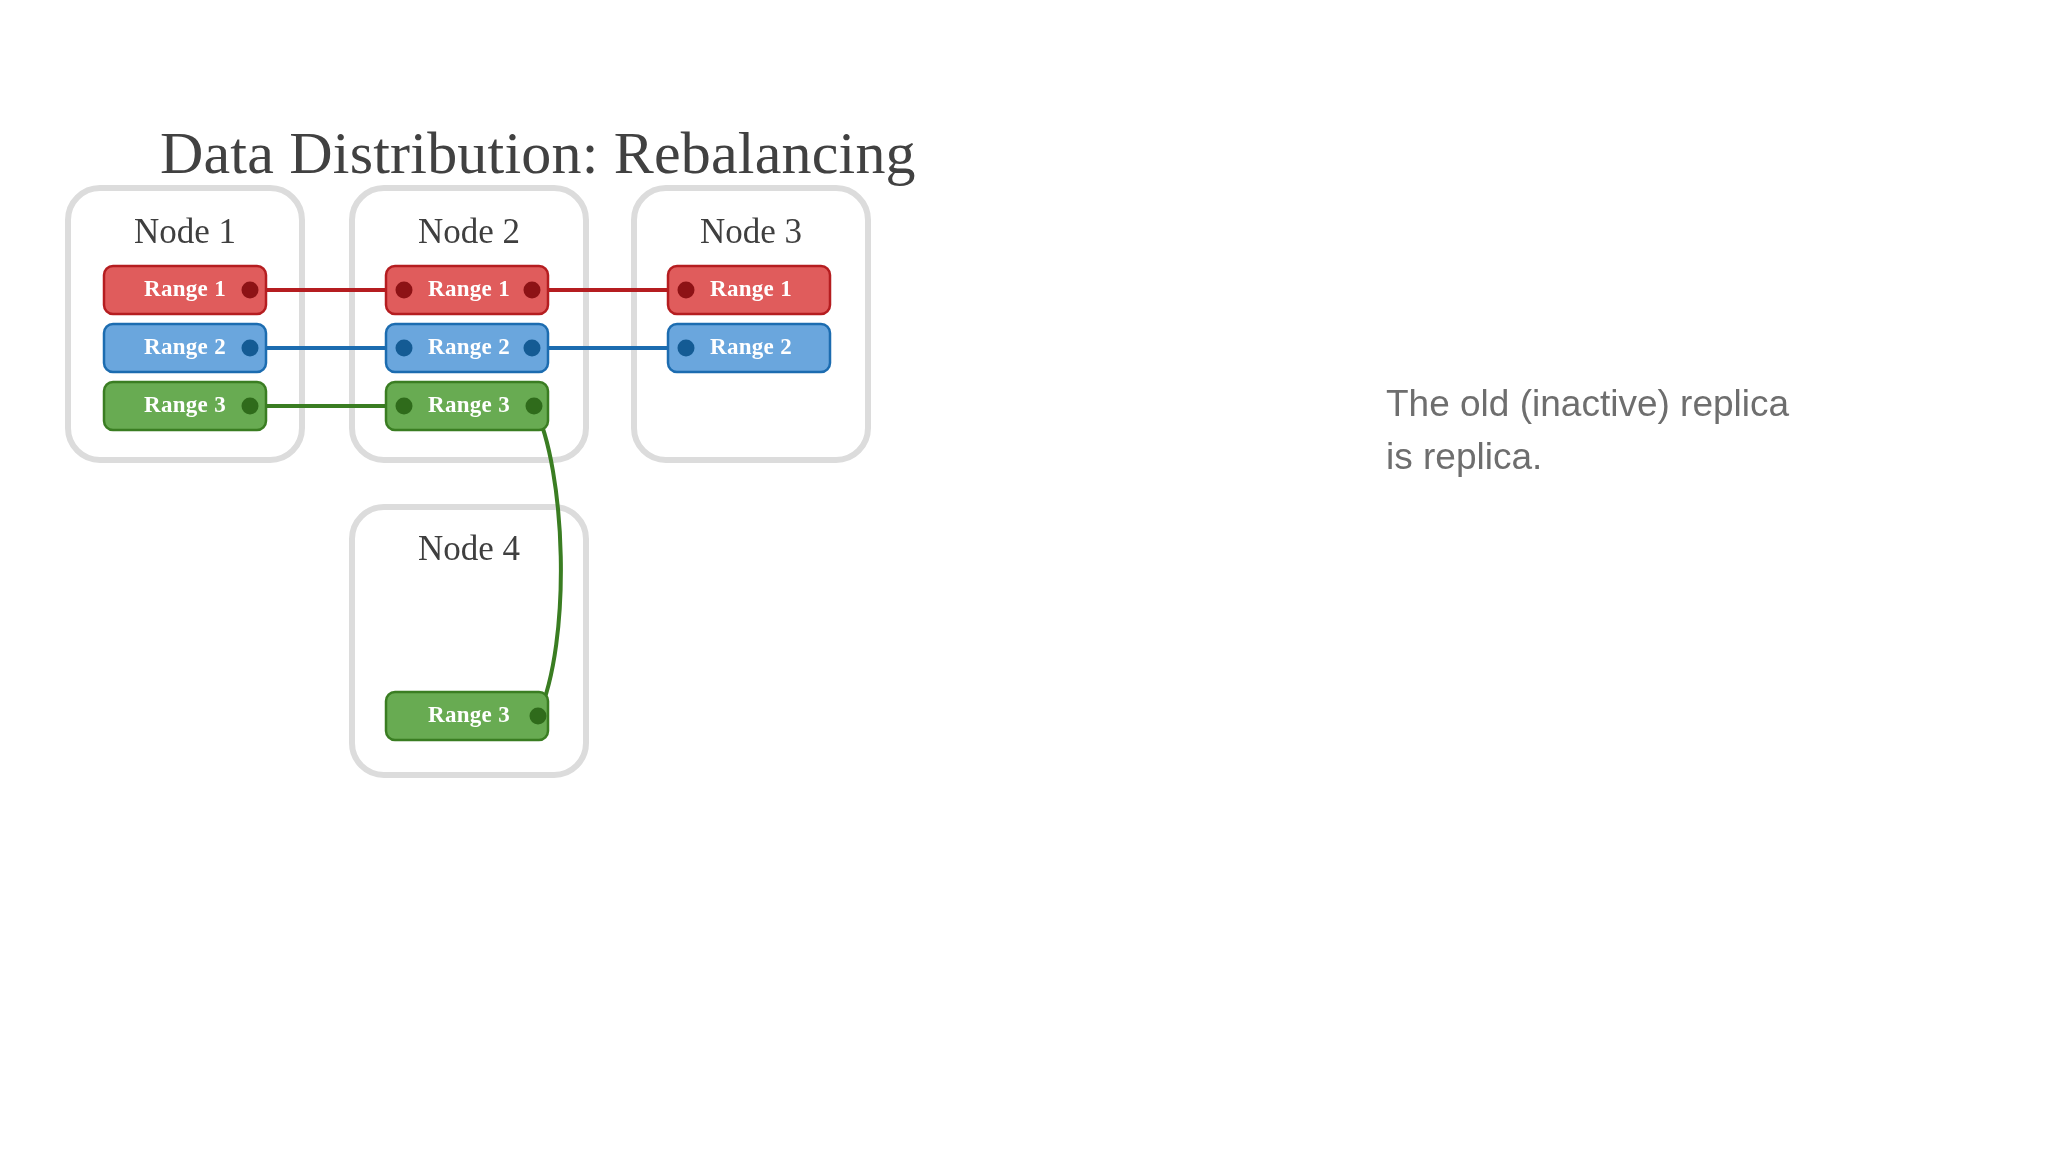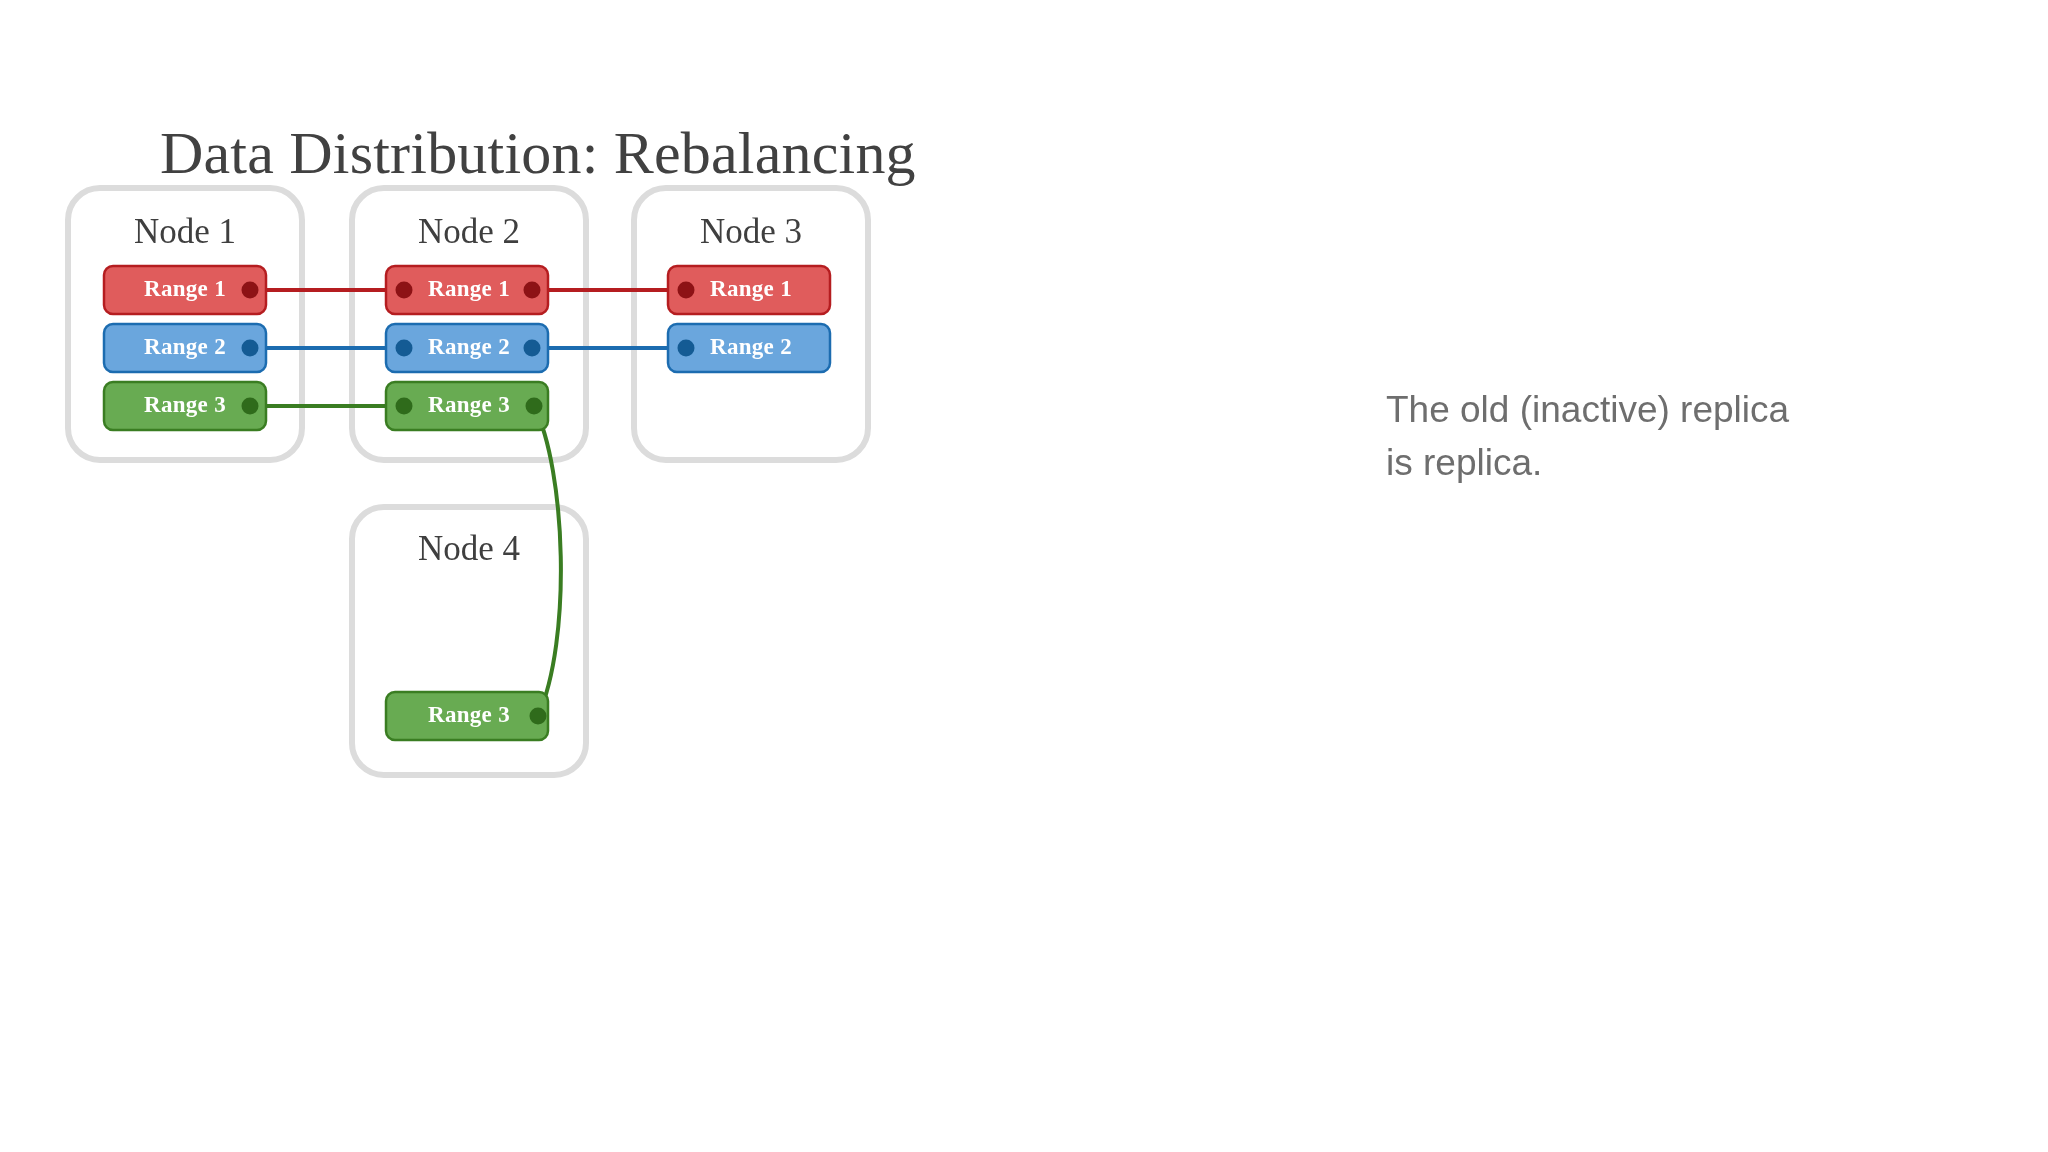--- a/index.html
+++ b/index.html
@@ -84,21 +84,20 @@
   #caption {
     position: absolute;
     left: 1386px;
     top: 378px;
     width: 560px;
     font-family: "Liberation Sans", "DejaVu Sans", sans-serif;
     font-weight: 300;
     font-size: 37px;
     line-height: 1.42;
     color: #6e6e6e;
-    margin-top: 6px;
   }
   #caption .cap-line { display: block; }
 </style>
 </head>
 <body>
 
 <div id="slide">
 
   <div id="slide-title">Data Distribution: Rebalancing</div>
 

